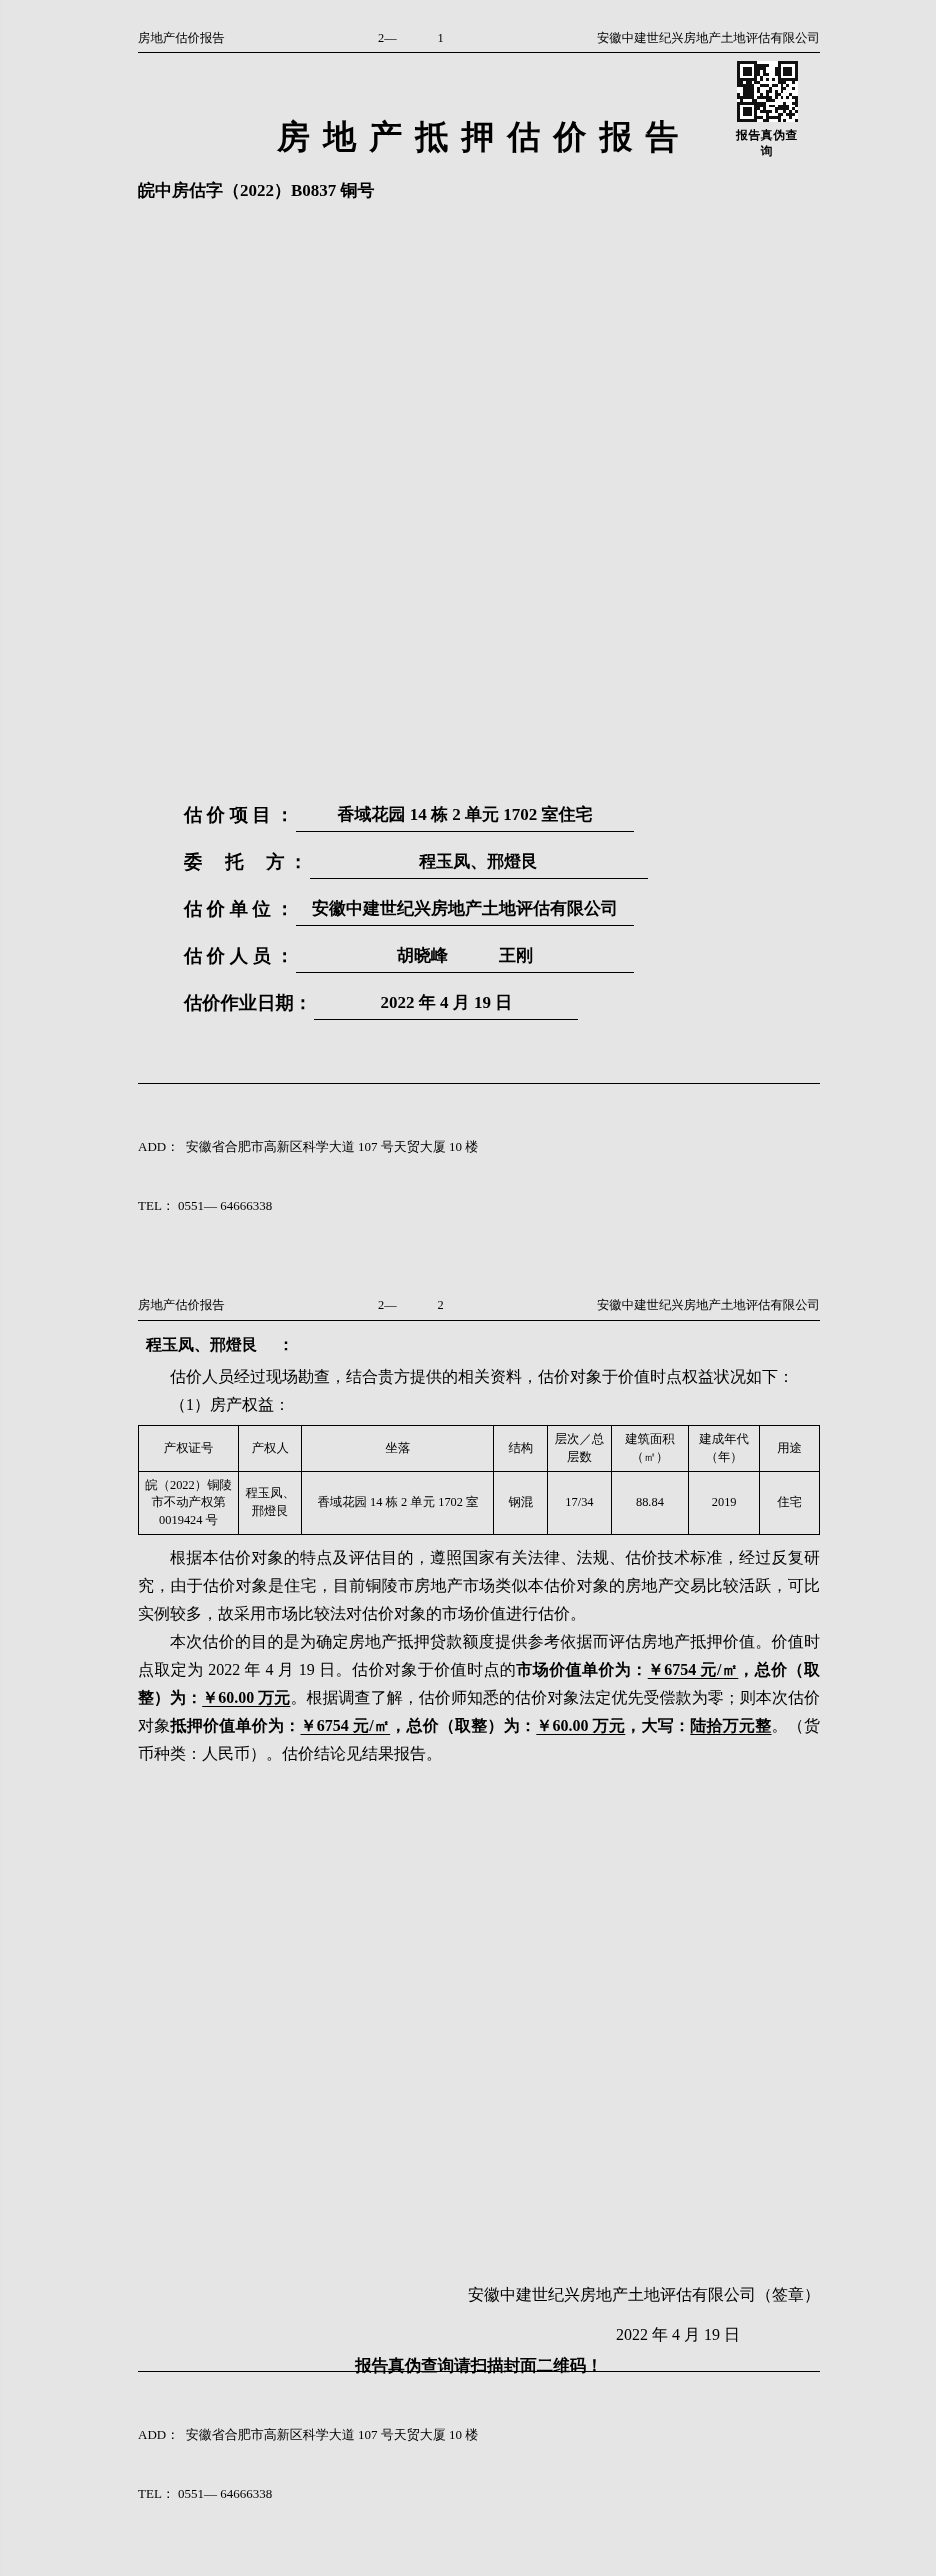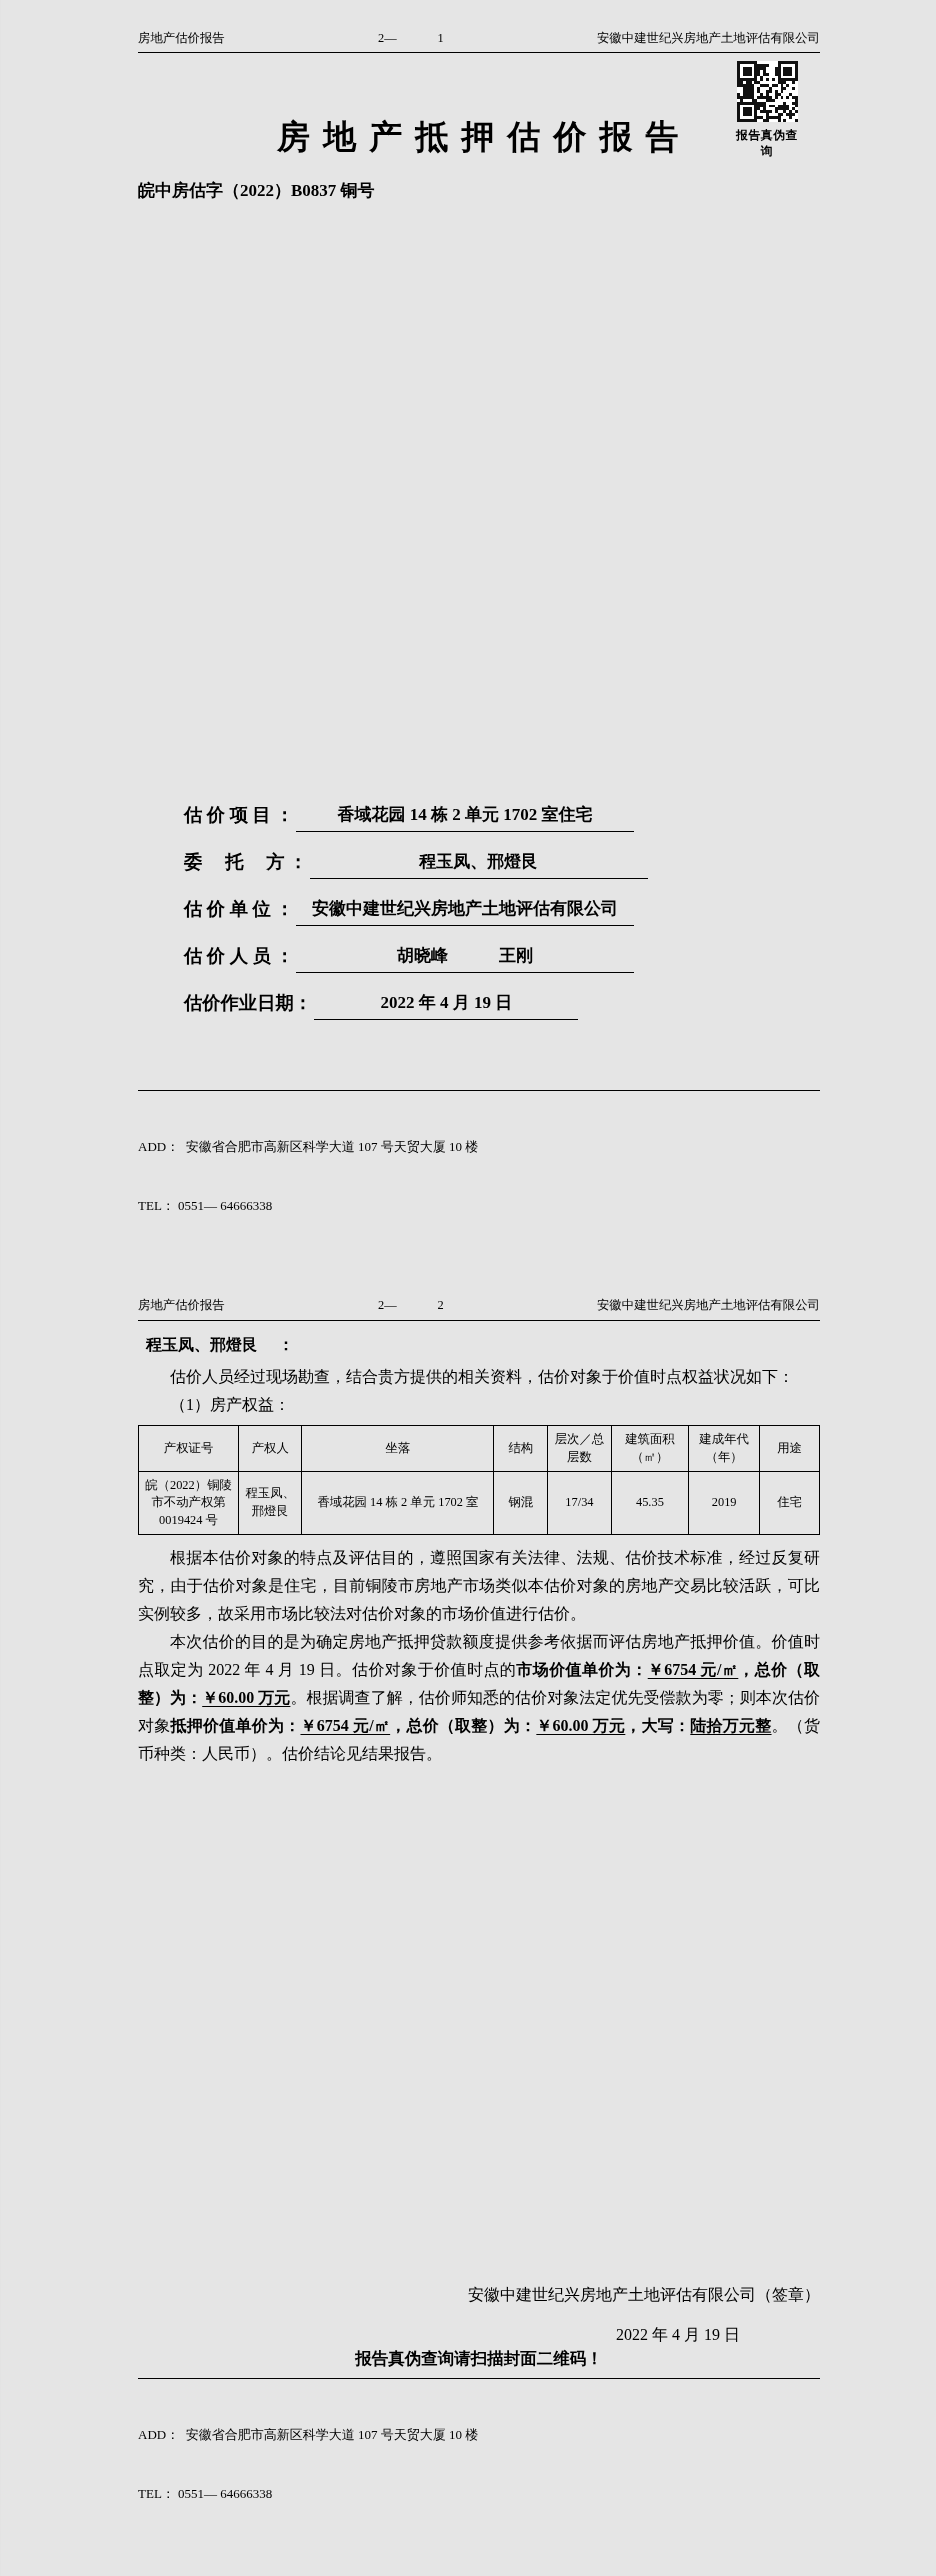--- a/index.html
+++ b/index.html
@@ -25,41 +25,41 @@
   .doc-number{margin-top:19px;font-size:17px;font-weight:bold;text-align:left}
 
   .fields{position:absolute;top:785px;left:183px;right:118px}
   .field-row{display:flex;align-items:flex-end;height:47px}
   .field-label{font-size:18.3px;font-weight:bold;white-space:pre;padding-bottom:4.7px;flex:none}
   .field-value{width:338px;margin-left:2.4px;border-bottom:1.2px solid #000;text-align:center;
                font-size:17px;font-weight:bold;padding-bottom:5.3px;white-space:pre;flex:none}
   .field-row:last-child .field-value{width:264px}
 
   .page-footer{position:absolute;left:137px;right:116px;bottom:34px;
-               border-top:1.2px solid #000;padding-top:7px;font-size:13px;
+               border-top:1.2px solid #000;padding-top:14px;font-size:13px;
                line-height:19.5px;white-space:pre-wrap}
 
   .letter-title{margin:8.3px 0 0;font-size:22px;font-weight:bold;text-align:center}
   .salutation{margin:14px 8px 0;font-size:16px;font-weight:bold;white-space:pre}
   .body-text{margin-top:7px;font-size:16px;line-height:28px;text-align:justify}
   .body-text p{margin:0}
   .body-text p.indent{text-indent:2em}
   .b{font-weight:bold}
   .u{text-decoration:underline;text-underline-offset:3px}
 
   .rights-table{width:100%;border-collapse:collapse;margin:5.9px 0 8.3px;
                 font-size:12.4px;line-height:17.7px;text-align:center;text-indent:0}
   .rights-table th,.rights-table td{border:1.2px solid #000;font-weight:normal;
                 padding:4.7px 3px;vertical-align:middle}
 
   .sig-block{position:absolute;top:996px;left:137px;right:116px;font-size:16px;line-height:21px}
   .sig-company{text-align:right}
   .sig-legal{text-align:right;padding-right:115px;margin-top:23.6px}
   .sig-date{text-align:right;padding-right:80px;margin-top:19px}
-  .sig-notice{text-align:center;font-weight:bold;font-size:16.5px;margin-top:3px}
+  .sig-notice{text-align:center;font-weight:bold;font-size:16.5px;margin-top:10px}
 </style>
 </head>
 <body>
 
 <div class="doc">
 
   <section class="page page1">
 
     <header class="page-header">
       <span>房地产估价报告</span>
@@ -395,21 +395,21 @@
             <th>用途</th>
           </tr>
         </thead>
         <tbody>
           <tr>
             <td>皖（2022）铜陵市不动产权第0019424 号</td>
             <td>程玉凤、邢燈艮</td>
             <td>香域花园 14 栋 2 单元 1702 室</td>
             <td>钢混</td>
             <td>17/34</td>
-            <td>45.35</td>
+            <td>88.84</td>
             <td>2019</td>
             <td>住宅</td>
           </tr>
         </tbody>
       </table>
 
       <p class="indent">根据本估价对象的特点及评估目的，遵照国家有关法律、法规、估价技术标准，经过反复研究，由于估价对象是住宅，目前铜陵市房地产市场类似本估价对象的房地产交易比较活跃，可比实例较多，故采用市场比较法对估价对象的市场价值进行估价。</p>
       <p class="indent"><span>本次估价的目的是为确定房地产抵押贷款额度提供参考依据而评估房地产抵押价值。价值时点取定为 2022 年 4 月 19 日。估价对象于价值时点的</span><span class="b">市场价值单价为：</span><span class="b u">￥6754 元/㎡</span><span class="b">，总价（取整）为：</span><span class="b u">￥60.00 万元</span><span>。根据调查了解，估价师知悉的估价对象法定优先受偿款为零；则本次估价对象</span><span class="b">抵押价值单价为：</span><span class="b u">￥6754 元/㎡</span><span class="b">，总价（取整）为：</span><span class="b u">￥60.00 万元</span><span class="b">，大写：</span><span class="b u">陆拾万元整</span><span>。（货币种类：人民币）。估价结论见结果报告。</span></p>
     </div>
 

